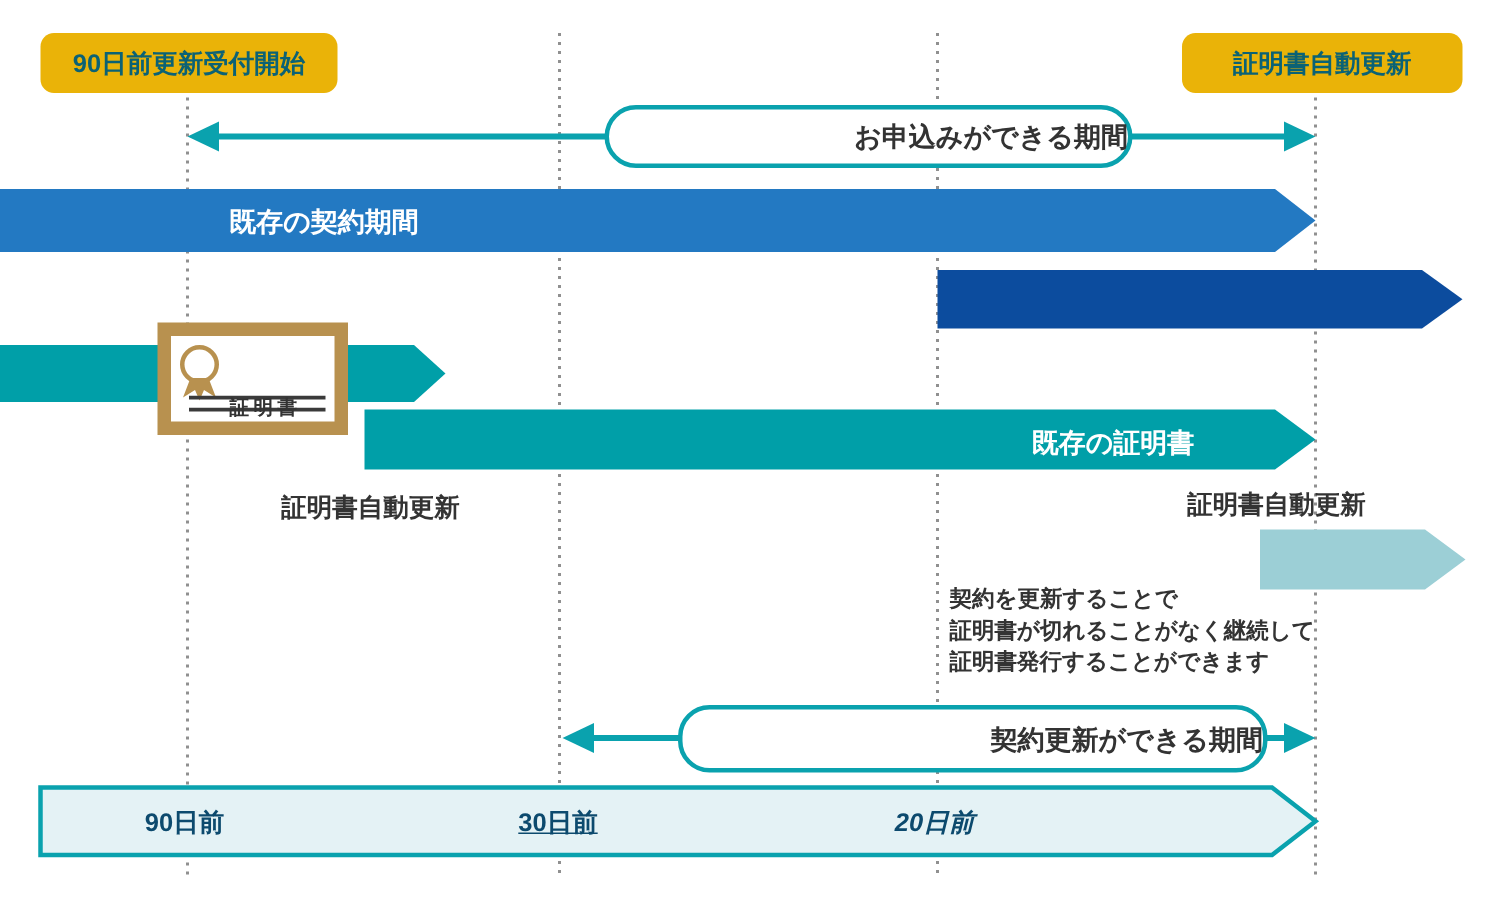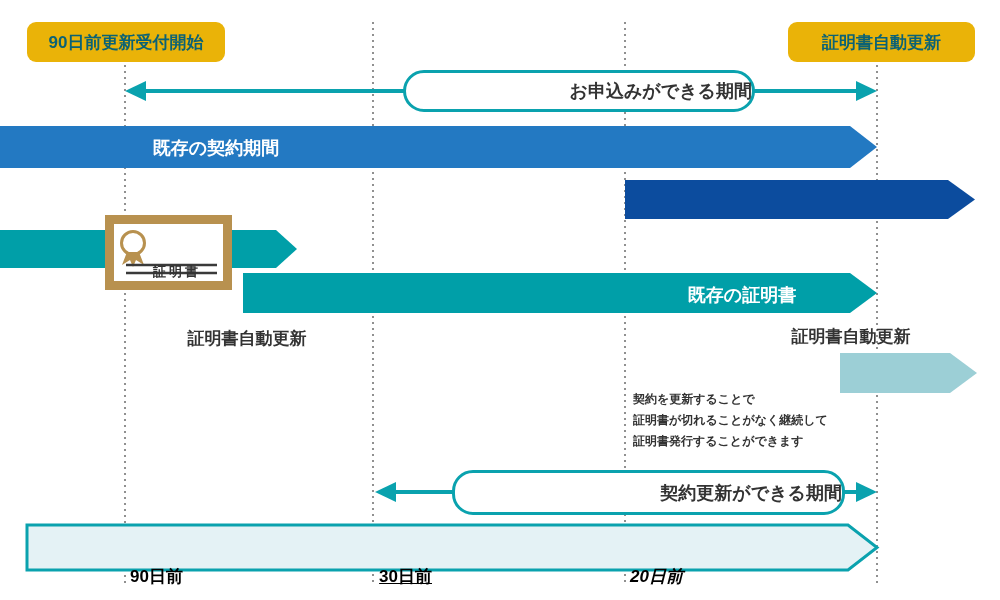--- a/index.html
+++ b/index.html
@@ -18,24 +18,24 @@
     font-size:18px;font-weight:bold;display:flex;align-items:center;justify-content:flex-end;
     box-sizing:border-box;
   }
   .bar-label{
     color:#ffffff;font-size:18px;font-weight:bold;text-align:center;
   }
   .plain-label{
     color:#333333;font-size:17px;font-weight:bold;text-align:center;
   }
   .note{
-    color:#333333;font-size:12px;font-weight:bold;line-height:21px;white-space:pre-line;
+    color:#333333;font-size:15px;font-weight:bold;line-height:21px;white-space:pre-line;
   }
   .tl-label{
-    color:#000000;font-size:17px;font-weight:bold;text-align:right;margin-top:28px;
+    color:#0c4a6e;font-size:17px;font-weight:bold;text-align:center;
   }
   .cert-text{
     color:#333333;font-size:13px;font-weight:bold;letter-spacing:3px;margin-top:28px;
   }
 </style>
 </head>
 <body>
 
 <div id="stage">
 

